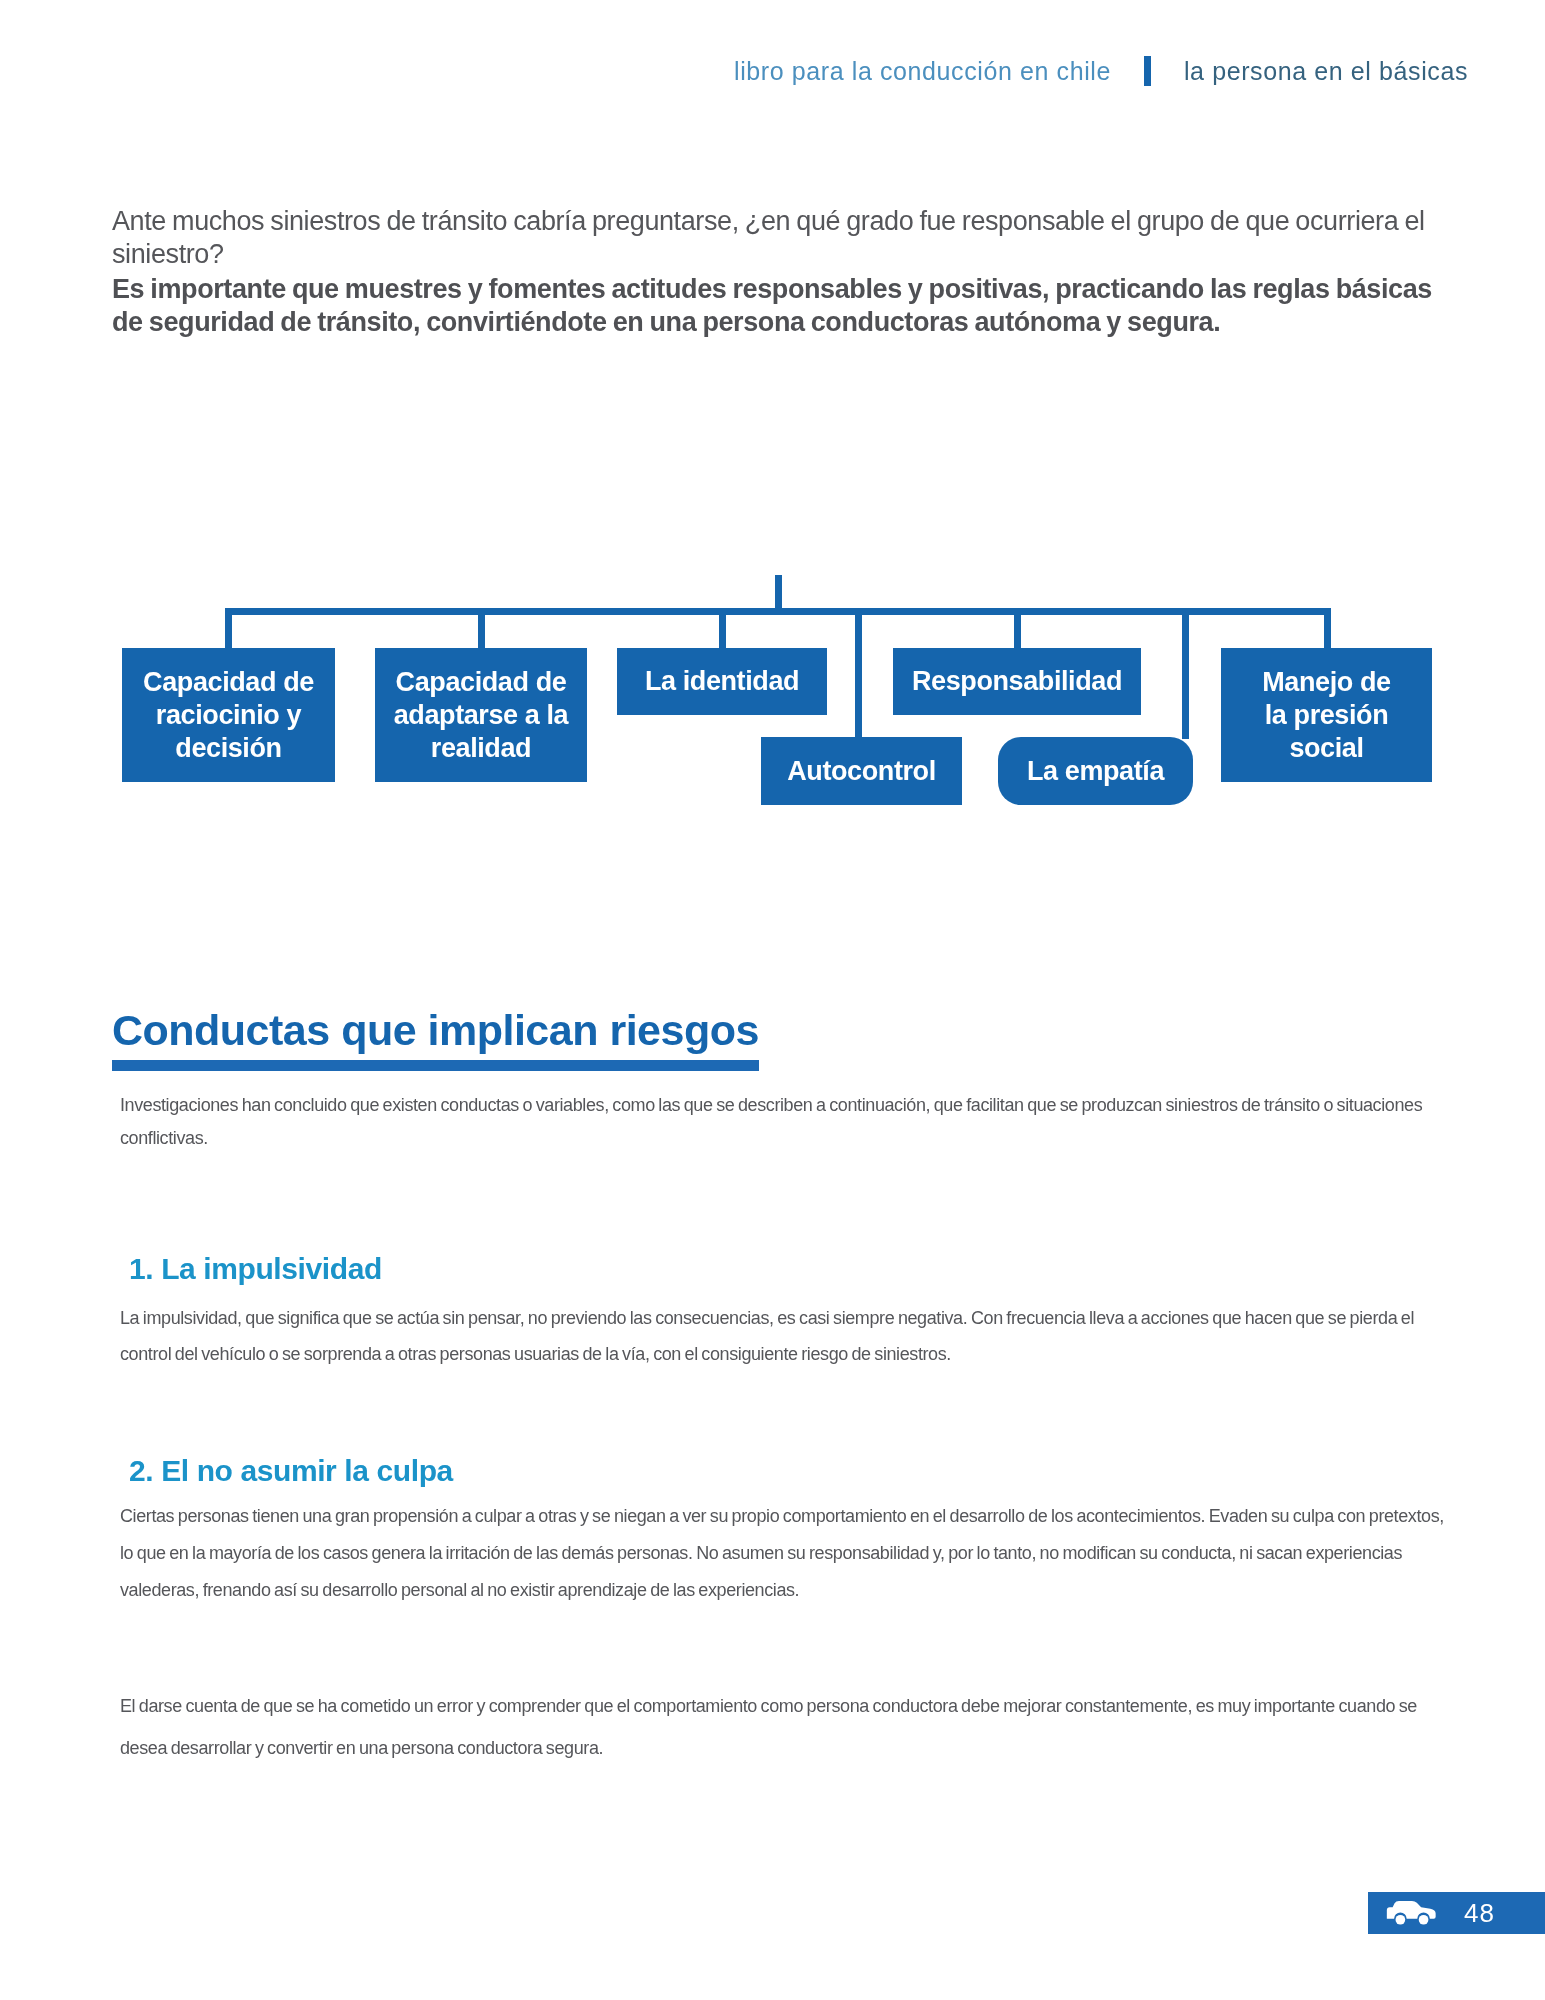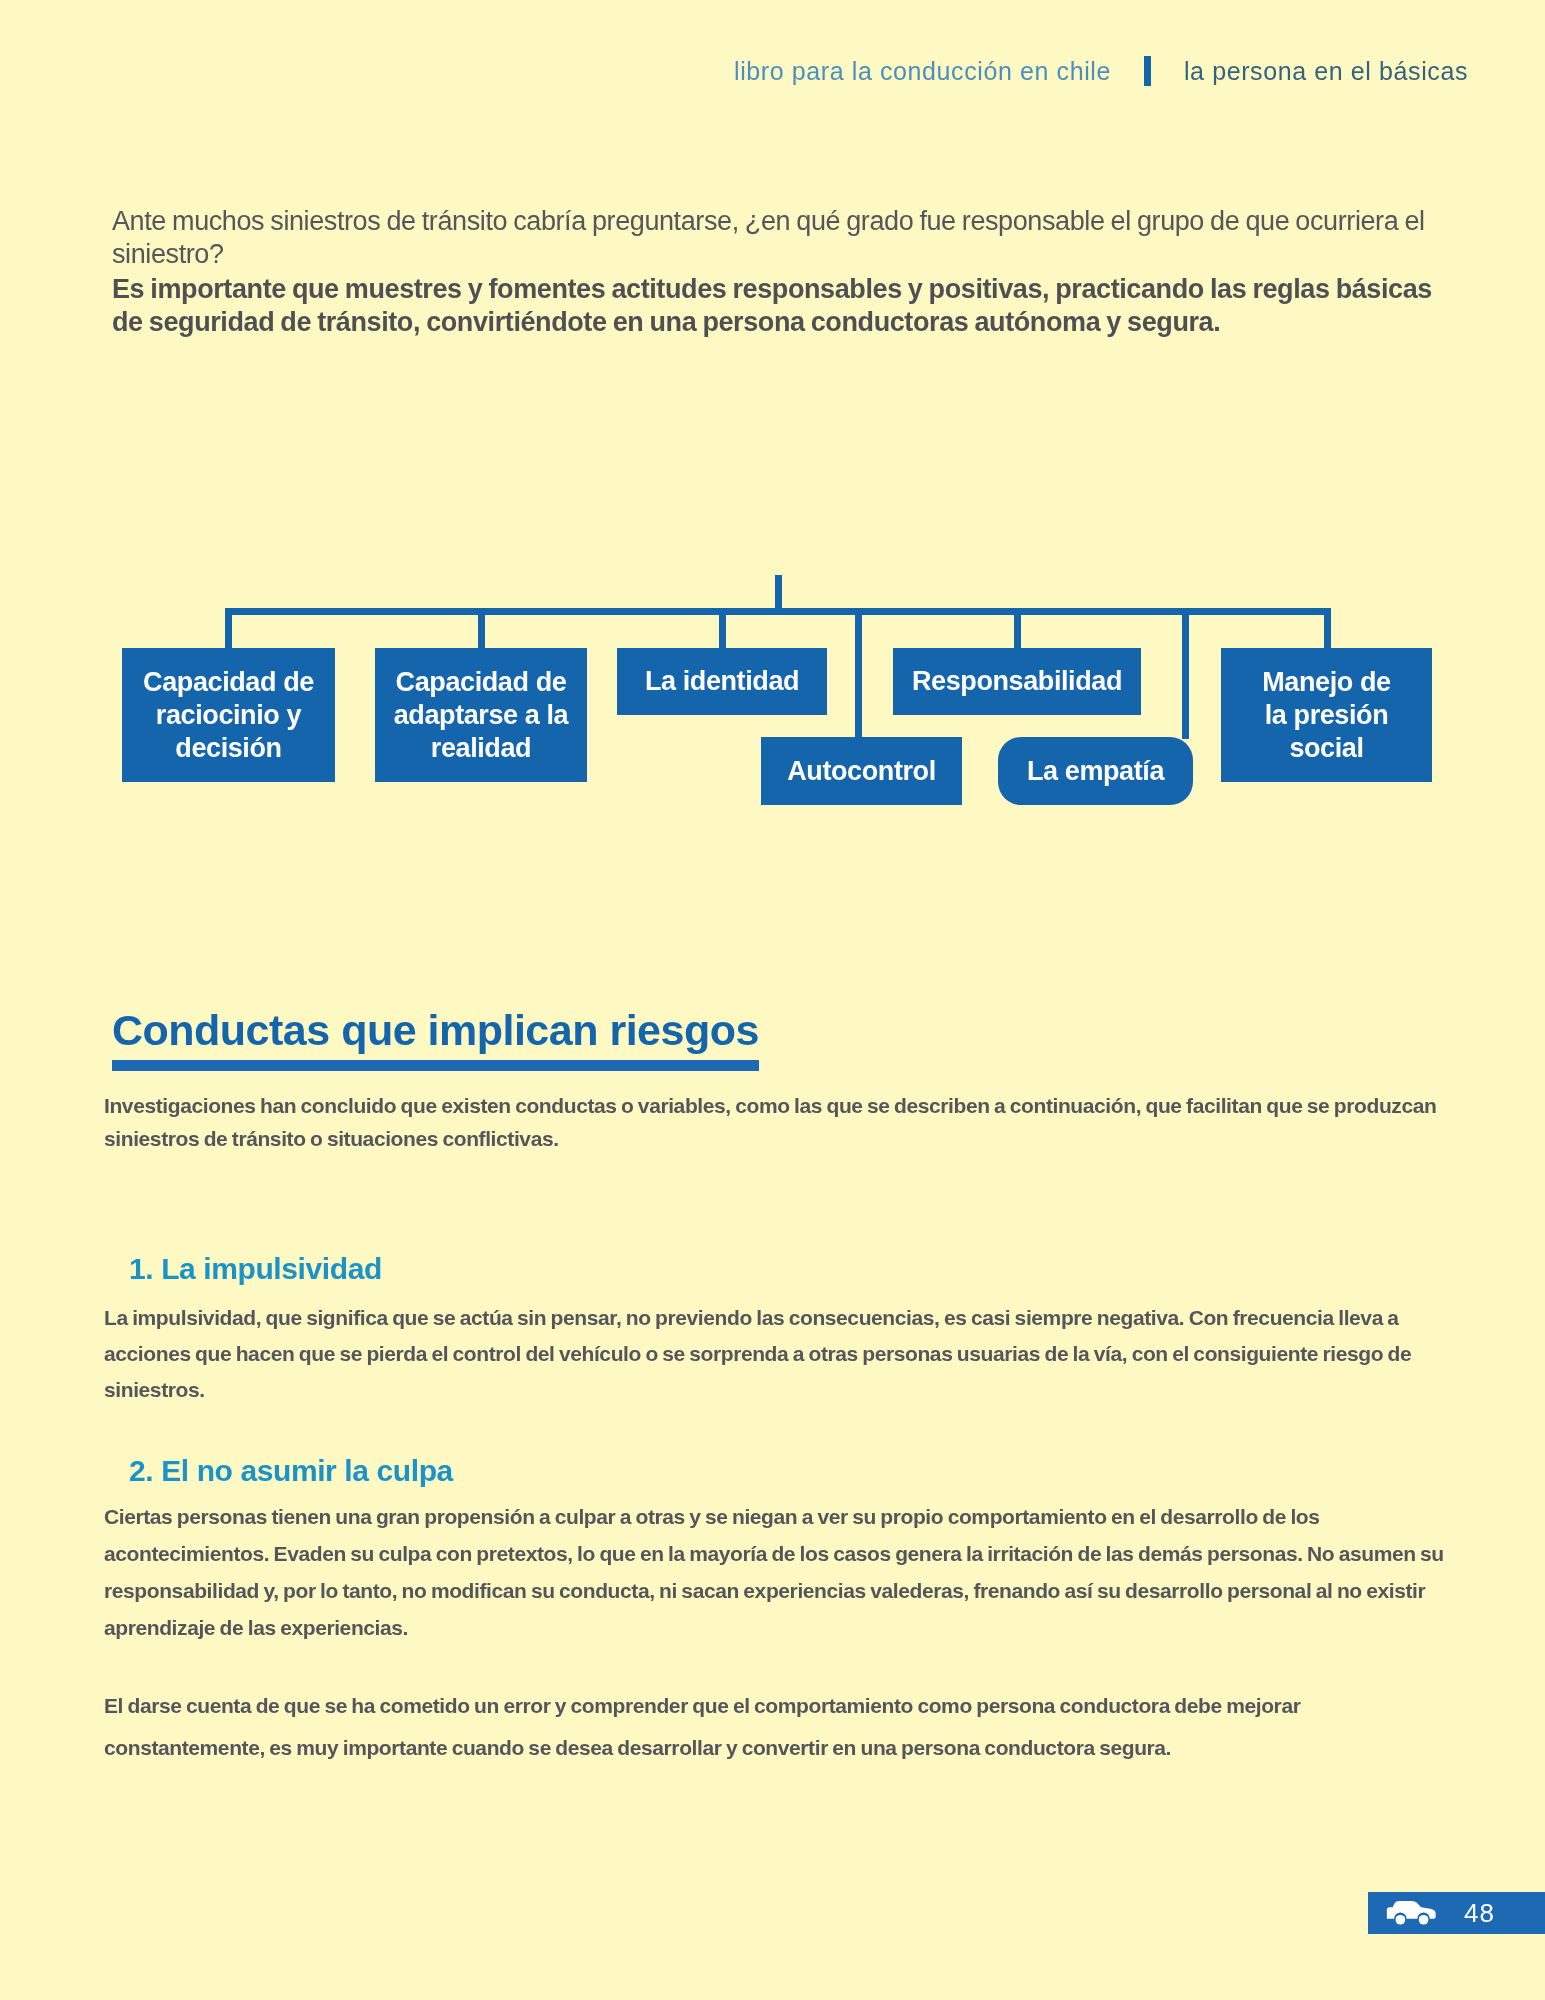--- a/index.html
+++ b/index.html
@@ -9,21 +9,21 @@
     --text-gray:#55565a;
     --header-light-blue:#4b8fbe;
     --header-dark-blue:#35627f;
   }
   *{margin:0;padding:0;box-sizing:border-box;}
   html,body{background:#e8e8e8;}
   .page{
     position:relative;
     width:1545px;height:2000px;
     margin:0 auto;
-    background:#fef9c3;
+    background:#ffffff;
     font-family:"Liberation Sans","DejaVu Sans",sans-serif;
     color:var(--text-gray,#55565a);
     overflow:hidden;
   }
   
   .page-header{
     position:absolute;top:56px;right:77px;
     display:flex;align-items:center;
     font-size:25px;letter-spacing:0.6px;
   }
@@ -75,23 +75,23 @@
   
   .section-title{
     position:absolute;top:1006px;left:112px;
     display:inline-block;
     color:var(--accent-dark-blue,#1565ad);
     font-size:43px;font-weight:bold;letter-spacing:-0.5px;
     padding-bottom:5px;
     border-bottom:11px solid var(--footer-blue,#1d69b4);
   }
   .para{
-    position:absolute;left:104px;width:1340px;
-    font-size:21px;line-height:33px;
-    letter-spacing:-0.4px;word-spacing:-1px;font-weight:bold;
+    position:absolute;left:120px;width:1340px;
+    font-size:18px;line-height:33px;
+    letter-spacing:-0.4px;word-spacing:-1px;
   }
   .section-intro{top:1089px;}
   .subhead{
     position:absolute;left:129px;
     color:var(--accent-cyan,#1b93c9);
     font-size:30px;font-weight:bold;letter-spacing:-0.4px;
   }
   .subhead-1{top:1252px;}
   .para-1{top:1300px;line-height:36px;}
   .subhead-2{top:1454px;}

